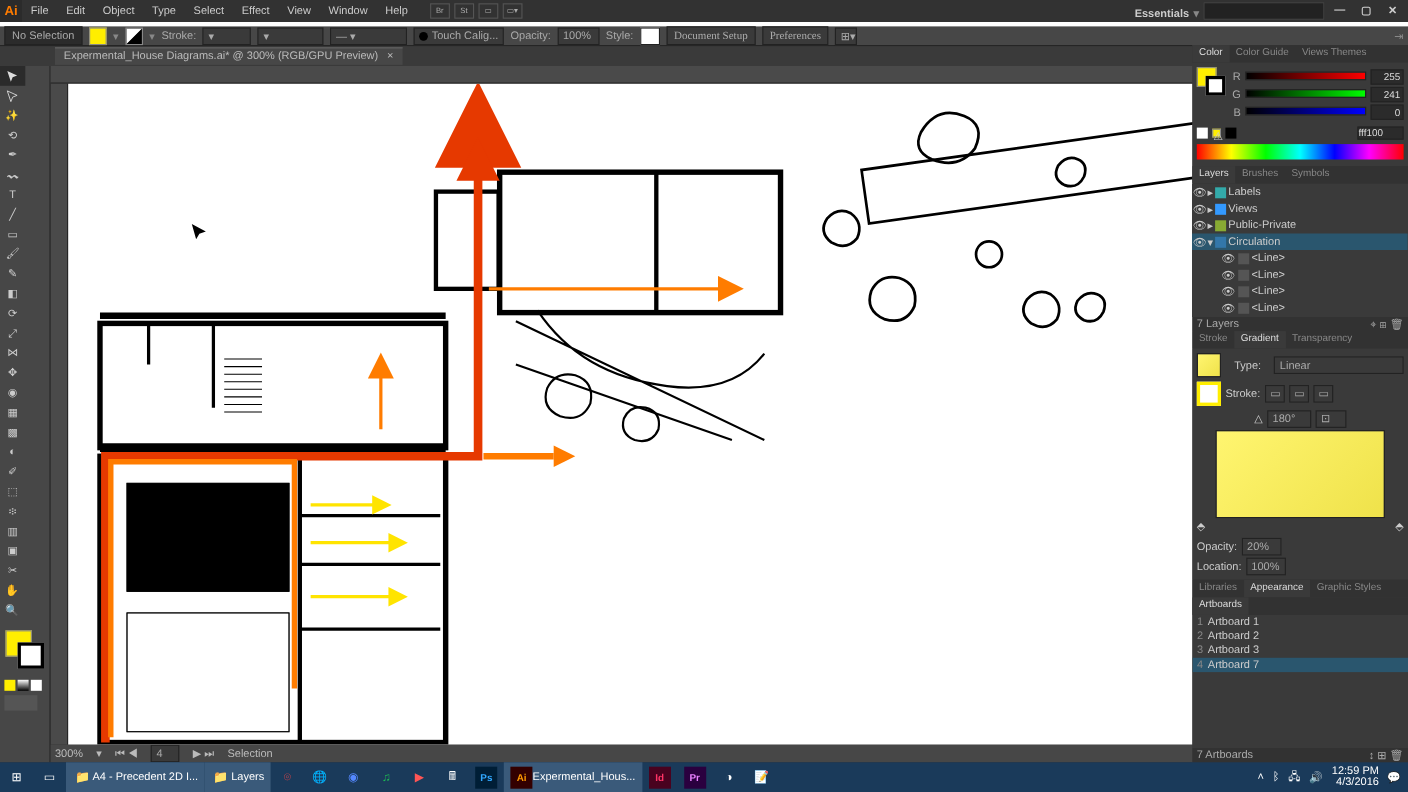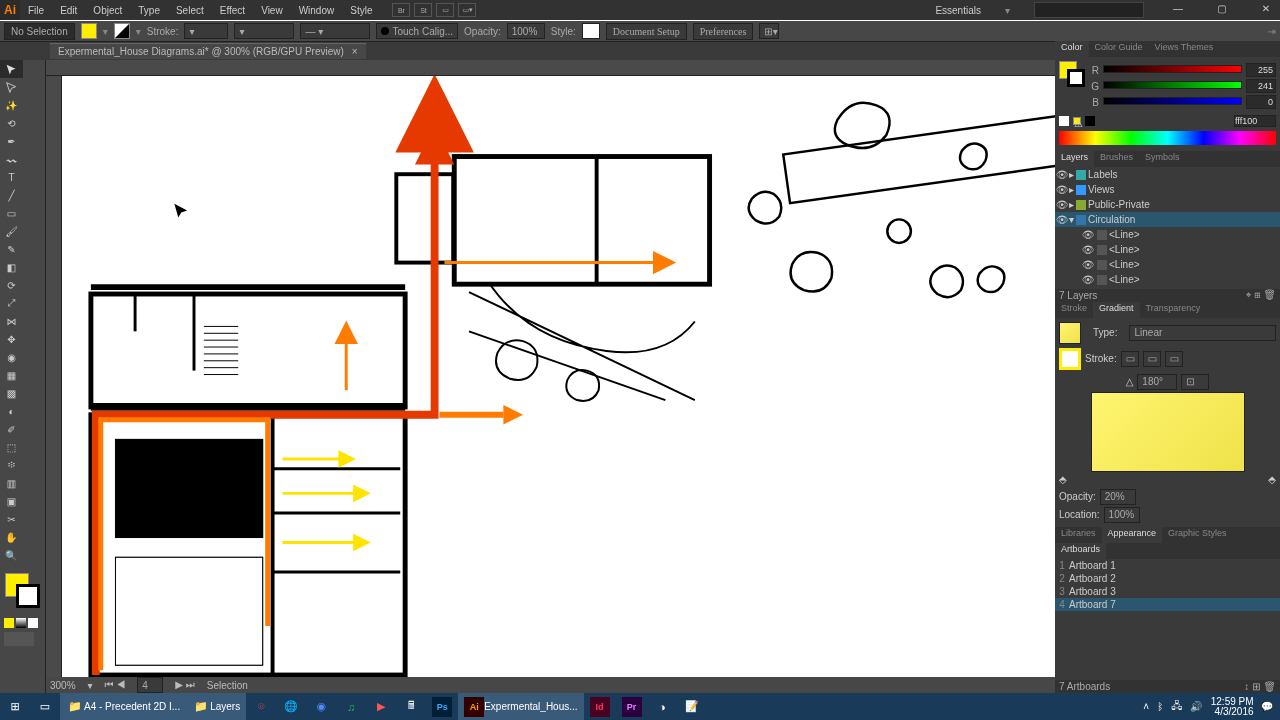--- a/index.html
+++ b/index.html
@@ -2,24 +2,24 @@
 <html><head>
 <meta charset="utf-8">
 <style>
   *{margin:0;padding:0;box-sizing:border-box;font-family:"Segoe UI",Tahoma,sans-serif;font-size:10px;user-select:none;}
   body{width:1280px;height:720px;background:#323232;overflow:hidden;position:relative;}
   .top-menu{height:20px;background:#323232;display:flex;align-items:center;color:#ccc;}
   .ai-logo{width:20px;height:20px;background:#2b2b2b;display:flex;align-items:center;justify-content:center;color:#ff7c00;font-weight:bold;font-size:12px;}
   .menu-item{padding:0 8px;cursor:pointer;}
   .menu-icons{display:flex;gap:4px;padding:0 4px;margin-left:8px;}
   .menu-icons span{width:18px;height:14px;border:1px solid #555;display:flex;align-items:center;justify-content:center;color:#aaa;font-size:7px;}
-  .top-right{margin-left:auto;display:flex;align-items:center;gap:24px;padding-right:4px;}
+  .top-right{margin-left:auto;display:flex;align-items:flex-end;gap:4px;padding-right:4px;font-weight:bold;}
   .search-box{width:110px;height:16px;background:#222;border:1px solid #444;}
   .winbtn{width:20px;height:14px;color:#ccc;text-align:center;cursor:pointer;}
-  .control-bar{height:22px;background:#474747;border-top:1px solid #ffffff;border-bottom:1px solid #222;display:flex;align-items:center;color:#aaa;gap:6px;padding:0 4px;}
+  .control-bar{height:22px;background:#474747;border-top:4px solid #ffffff;border-bottom:1px solid #222;display:flex;align-items:center;color:#aaa;gap:6px;padding:0 4px;}
   .nosel{background:#2b2b2b;padding:2px 6px;border:1px solid #222;}
   .swatch{width:16px;height:16px;background:#ffee00;border:1px solid #888;}
   .swatch2{width:16px;height:16px;background:linear-gradient(135deg,#fff 48%,#000 52%);border:1px solid #888;}
   .dd{background:#3a3a3a;border:1px solid #222;height:16px;display:flex;align-items:center;padding:0 4px;color:#aaa;}
   .btnsm{background:#3a3a3a;border:1px solid #222;padding:2px 6px;font-family:Liberation Serif, serif;}
   .tab-bar{height:18px;background:#3a3a3a;display:flex;align-items:center;color:#bbb;padding-left:50px;}
   .doc-tab{background:#474747;padding:2px 8px;border-top:1px solid #666;display:flex;align-items:center;gap:8px;}
   .doc-tab .x{cursor:pointer;}
   .workspace{position:absolute;left:0;top:60px;right:0;bottom:27px;display:flex;}
   .toolbox{width:46px;background:#474747;border-right:1px solid #222;display:flex;flex-wrap:wrap;align-content:flex-start;}
@@ -31,21 +31,21 @@
   .fillstroke .s{position:absolute;left:16px;top:14px;width:24px;height:24px;background:#fff;border:3px solid #000;}
   .mini-sw{width:46px;display:flex;gap:2px;padding:2px 4px;}
   .mini-sw span{width:10px;height:10px;}
   .canvas-area{flex:1;display:flex;flex-direction:column;background:#333;}
   .ruler-h{height:16px;background:#4a4a4a;border-bottom:1px solid #222;}
   .canvas-wrap{flex:1;display:flex;overflow:hidden;}
   .ruler-v{width:16px;background:#4a4a4a;border-right:1px solid #222;}
   .canvas{flex:1;background:#fff;position:relative;overflow:hidden;}
   .canvas svg{width:100%;height:100%;}
   .status{height:16px;background:#474747;display:flex;align-items:center;color:#bbb;padding:0 4px;gap:12px;font-size:9px;}
-  .right-panels-wrap{position:absolute;right:0;top:41px;bottom:27px;width:225px;background:#3a3a3a;display:flex;flex-direction:column;}
+  .right-panels-wrap{position:absolute;right:0;top:41px;bottom:27px;width:196px;background:#3a3a3a;display:flex;flex-direction:column;}
   .tabs{display:flex;background:#323232;height:16px;}
   .ptab{padding:1px 6px;color:#888;cursor:pointer;font-size:9px;}
   .ptab.act{background:#3a3a3a;color:#ddd;}
   .panel-body{background:#3a3a3a;padding:4px;color:#ccc;}
   .color-row{display:flex;align-items:center;gap:4px;margin:2px 0;}
   .color-row .lbl{width:10px;text-align:right;color:#aaa;}
   .slider{flex:1;height:10px;position:relative;}
   .slider .track{height:8px;border:1px solid #222;}
   .val{width:30px;height:14px;background:#2b2b2b;border:1px solid #222;color:#ddd;text-align:right;padding-right:2px;font-size:9px;}
   .spectrum{height:14px;background:linear-gradient(90deg,red,yellow,lime,cyan,blue,magenta,red);margin:4px 0 2px;}
@@ -75,21 +75,21 @@
 <div class="top-menu">
   <div class="ai-logo">Ai</div>
   <div class="menu-item">File</div>
   <div class="menu-item">Edit</div>
   <div class="menu-item">Object</div>
   <div class="menu-item">Type</div>
   <div class="menu-item">Select</div>
   <div class="menu-item">Effect</div>
   <div class="menu-item">View</div>
   <div class="menu-item">Window</div>
-  <div class="menu-item">Style</div>
+  <div class="menu-item">Help</div>
   <div class="menu-icons">
     <span>Br</span>
     <span>St</span>
     <span>▭</span>
     <span>▭▾</span>
   </div>
   <div class="top-right">
     <span style="color:#ccc;">Essentials</span>
     <span style="color:#888;">▾</span>
     <div class="search-box"></div>

